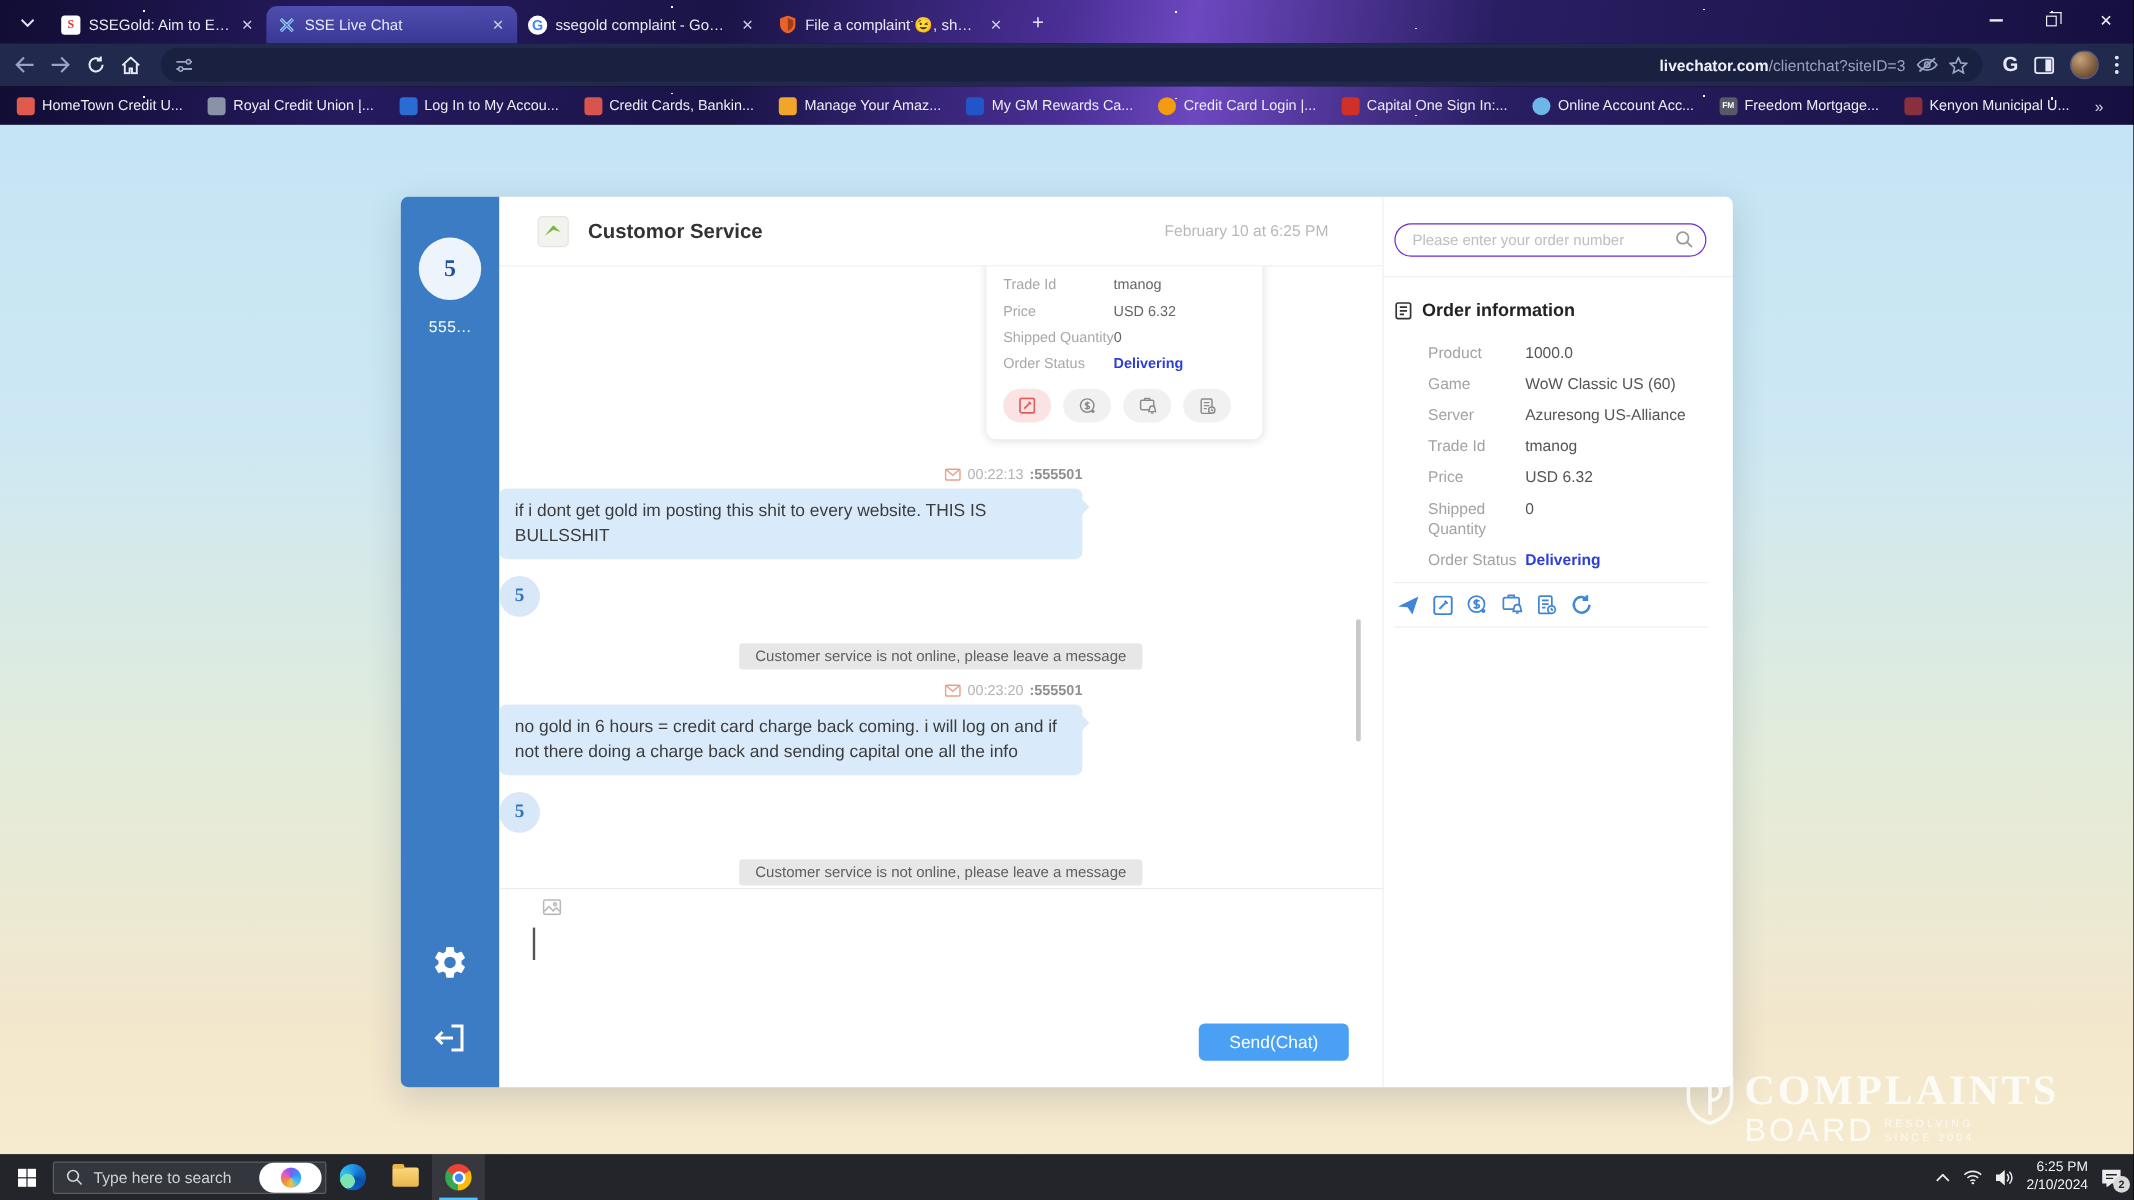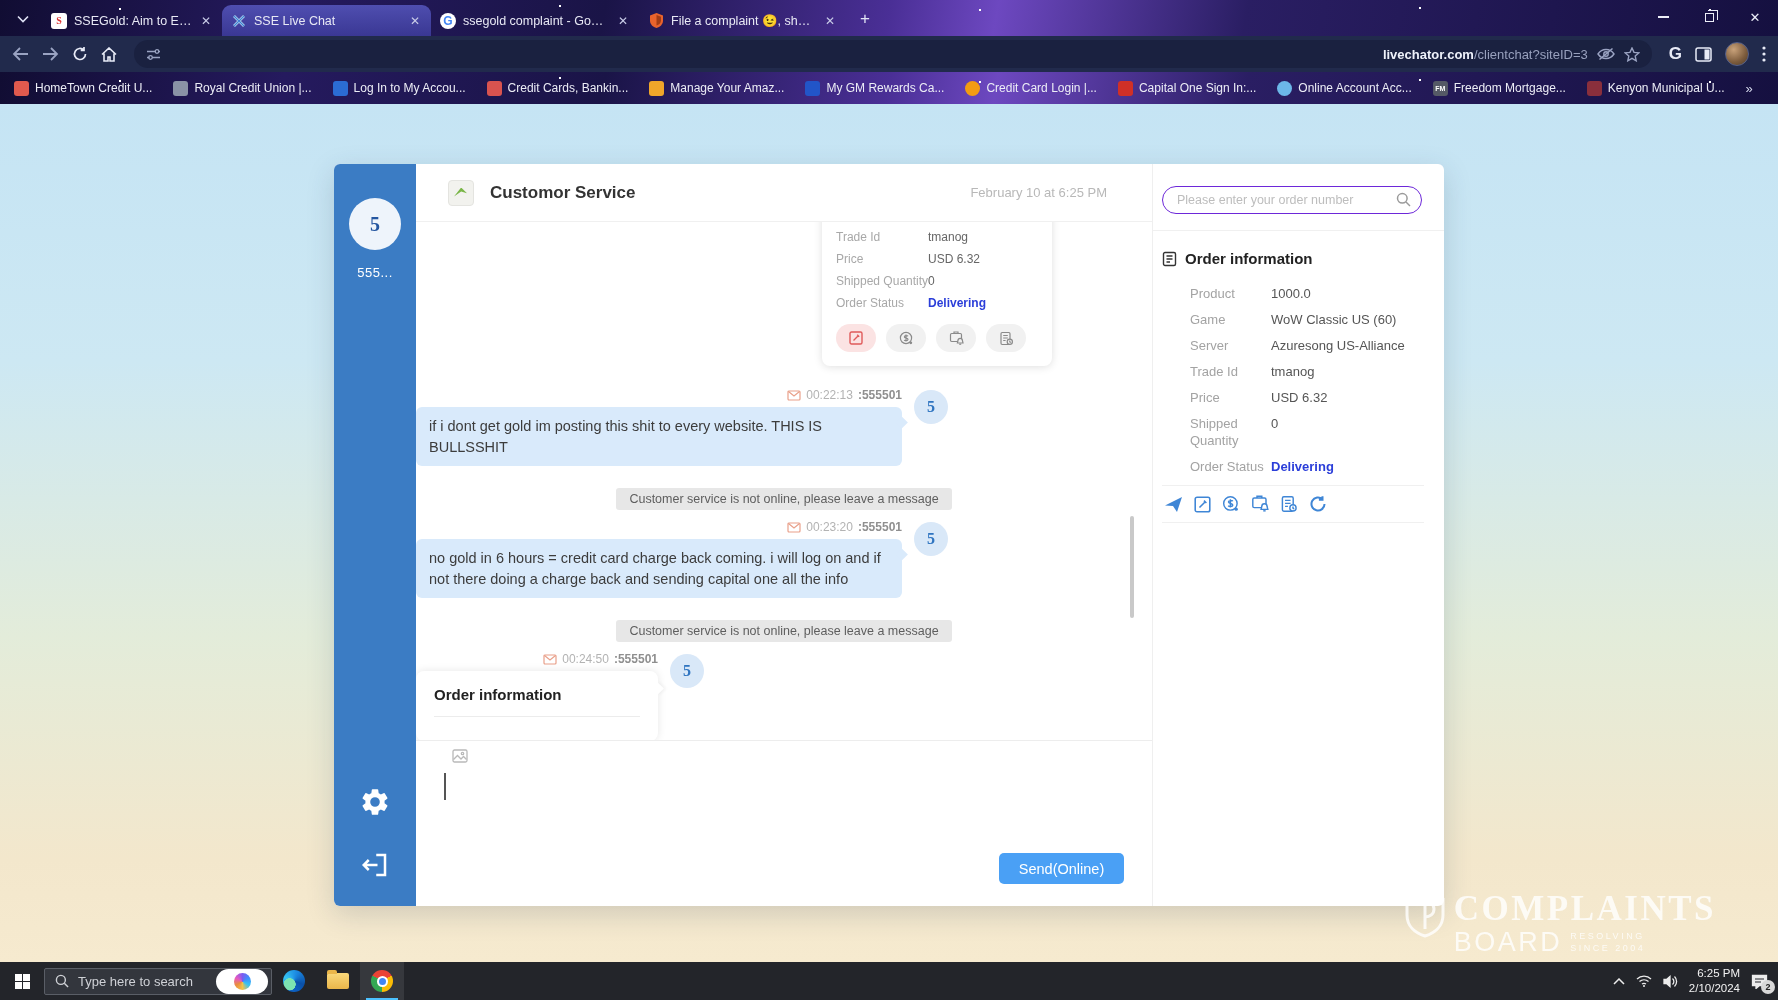--- a/index.html
+++ b/index.html
@@ -76,21 +76,21 @@
   .messages { flex:1; overflow:hidden; position:relative; }
   .order-card { margin:-30px 100px 0 auto; width:230px; background:#fff; border-radius:8px; box-shadow:0 1px 8px rgba(0,0,0,.13); padding:12px 12px 14px 14px; }
   .oc-row { display:flex; font-size:12px; line-height:22px; white-space:nowrap; }
   .oc-label { flex:0 0 92px; color:#a8a8a8; }
   .oc-value { color:#666; }
   .oc-value.status { color:#2b3ed9; font-weight:bold; }
   .oc-icons { display:flex; gap:10px; margin-top:10px; }
   .pill { width:40px; height:28px; border-radius:14px; background:#f1f1f1; display:flex; align-items:center; justify-content:center; color:#8a8a8a; }
   .pill.red { background:#fbe3e3; color:#e05b5b; }
 
-  .msg-row { display:flex; justify-content:flex-start; align-items:flex-start; gap:12px; padding-right:54px; margin-top:22px; }
+  .msg-row { display:flex; justify-content:flex-start; align-items:flex-start; gap:12px; padding-right:54px; margin-top:22px;flex-direction:column; }
   .msg-row.tight { margin-top:10px; }
   .msg-body { display:flex; flex-direction:column; align-items:flex-end; max-width:486px; }
   .meta { font-size:12px; color:#b3b3b3; margin-bottom:5px; display:flex; align-items:center; gap:5px; }
   .meta b { color:#8f8f8f; }
   .badge { width:34px; height:34px; border-radius:50%; background:#d9e8f8; color:#2f74c0; font-weight:bold; font-size:16px; display:flex; align-items:center; justify-content:center; flex:none; margin-top:2px; font-family:"Liberation Serif",serif; }
   .bubble { background:#d9eafb; border-radius:6px; padding:9px 13px; font-size:14.5px; color:#3c3c3c; line-height:1.42; position:relative; text-align:left; }
   .bubble:after { content:''; position:absolute; right:-4px; top:11px; width:9px; height:9px; background:#d9eafb; transform:rotate(45deg); }
   .notice { display:table; margin:22px auto 0; background:#e7e7e7; color:#5e5e5e; font-size:12.5px; padding:4px 13px; border-radius:3px; }
   .oi-bubble { width:242px; background:#fff; border-radius:8px; box-shadow:0 0 8px rgba(0,0,0,.10); padding:15px 18px 24px; position:relative; text-align:left; }
   .oi-bubble:after { content:''; position:absolute; right:-4px; top:13px; width:9px; height:9px; background:#fff; transform:rotate(45deg); box-shadow:2px -2px 3px rgba(0,0,0,.04); }
@@ -456,21 +456,21 @@
 
       <div class="composer">
         <span class="img-ico">
           <svg width="16" height="14" viewBox="0 0 16 14" fill="none" stroke="currentColor" stroke-width="1.3">
               <rect x="1" y="1" width="14" height="12" rx="1.5"></rect>
               <path d="M1.5 10.5l4-4 3.5 3.5 2.5-2.5 3 3"></path>
               <circle cx="10.5" cy="4.5" r="1.2"></circle>
             </svg>
         </span>
         <span class="caret"></span>
-        <button class="send-btn">Send(Online)</button>
+        <button class="send-btn">Send(Chat)</button>
       </div>
     </div>
 
     <div class="panel">
       <div class="panel-search">
         <input placeholder="Please enter your order number" style="">
         <span class="ps-ico">
           <svg width="15" height="15" viewBox="0 0 15 15" fill="none" stroke="currentColor" stroke-width="1.5">
               <circle cx="6.3" cy="6.3" r="4.8"></circle>
               <path d="M10 10l4 4"></path>

